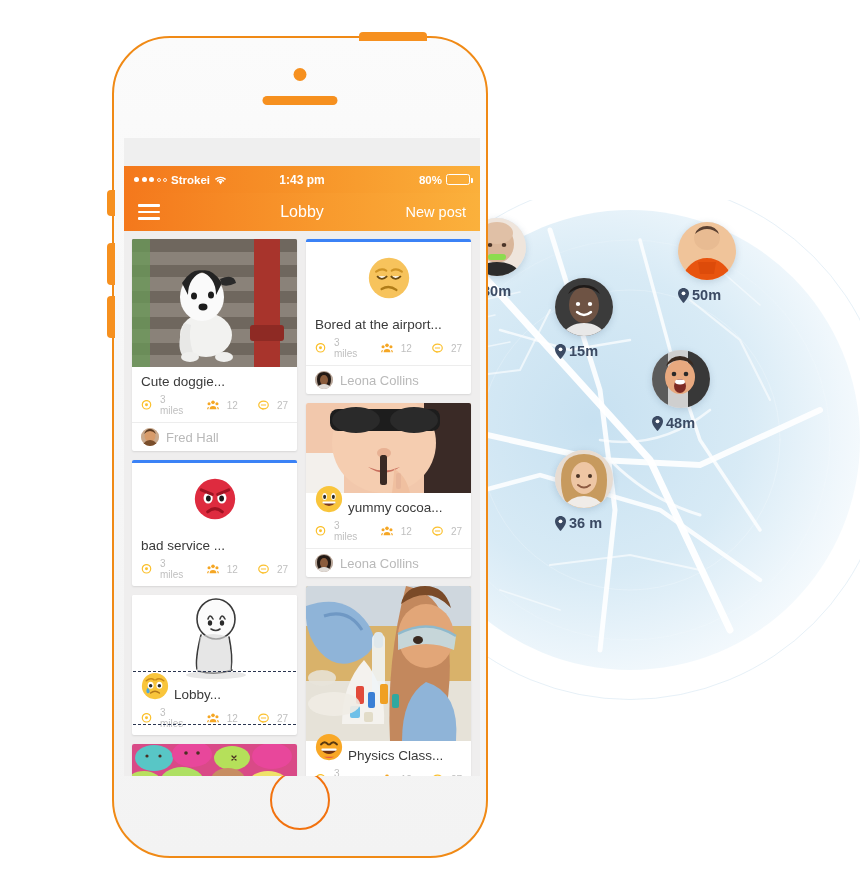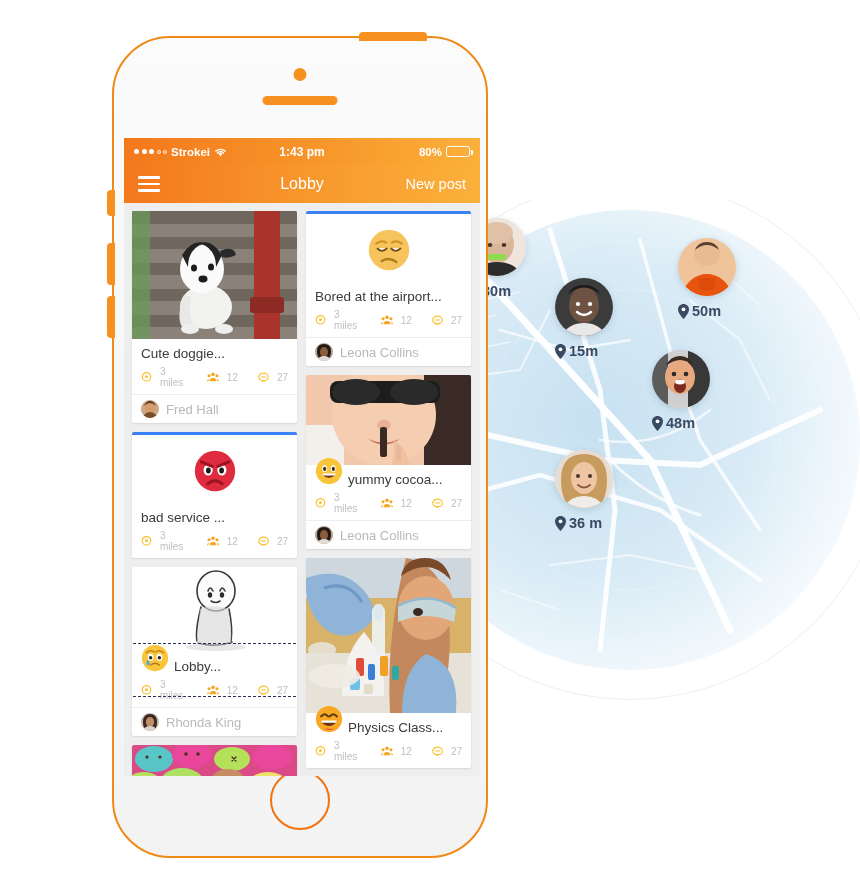--- a/index.html
+++ b/index.html
@@ -128,20 +128,21 @@
   #status-bar {
     height: 27px;
     background: linear-gradient(90deg, #f4781c 0%, #f7962a 55%, #fbb03b 100%);
     display: flex;
     align-items: center;
     padding: 0 10px;
     color: #ffffff;
     font-size: 11.5px;
     font-weight: bold;
     position: relative;
+    margin-top: 28px;
   }
   .sb-left { display: flex; align-items: center; gap: 4px; }
   .dots { display: flex; gap: 2.5px; align-items: center; }
   .dot { width: 5px; height: 5px; border-radius: 50%; background: #fff; }
   .dot.hollow { background: transparent; border: 1px solid rgba(255,255,255,0.85); width: 4px; height: 4px;}
   .sb-center {
     position: absolute; left: 0; right: 0; text-align: center;
     font-size: 12px; font-weight: bold; pointer-events: none;
   }
   .sb-right { margin-left: auto; display: flex; align-items: center; gap: 4px; position: relative; z-index: 2;}
@@ -312,21 +313,21 @@
     </div>
     <div class="map-label">
       <svg class="pin-glyph" viewBox="0 0 11 15">
         <path d="M5.5 0C2.5 0 0 2.4 0 5.4 0 9.4 5.5 15 5.5 15S11 9.4 11 5.4C11 2.4 8.5 0 5.5 0z" fill="#3b4a63"></path>
         <circle cx="5.5" cy="5.3" r="1.9" fill="#ffffff"></circle>
       </svg>
       <span>15m</span>
     </div>
   </div>
 
-  <div class="map-pin-group" style="left:238px;top:38px;">
+  <div class="map-pin-group" style="left:238px;top:22px;">
     <div class="map-avatar">
       <svg viewBox="0 0 58 58">
           <rect width="58" height="58" fill="#f0c49a"></rect>
         <ellipse cx="29" cy="16" rx="13" ry="12" fill="#e8bb92"></ellipse>
         <path d="M 17 12 q 12 -10 24 0 q -3 -8 -12 -8 q -9 0 -12 8z" fill="#5a4031"></path>
         <path d="M 2 58 q 10 -22 27 -22 q 17 0 27 22 z" fill="#e8540f"></path>
         <path d="M 20 40 l 18 0 l -2 12 l -14 0 z" fill="#d44408" opacity="0.55"></path>
       </svg>
     </div>
     <div class="map-label">
@@ -613,31 +614,20 @@
                 <svg width="11" height="11" viewBox="0 0 12 12">
                   <ellipse cx="6" cy="5.4" rx="5.2" ry="4.2" fill="none" stroke="#fbc02d" stroke-width="1.3"></ellipse>
                   <path d="M3.2 5.4 h5.6" stroke="#fbc02d" stroke-width="1.2"></path>
                   <path d="M4 9.3 l1.6 2 l0.6 -2z" fill="#fbc02d"></path>
                 </svg>
                 <span>27</span>
               </span>
             </div>
           </div>
           <div class="selection-box" style="left:-4px;top:76px;right:-4px;height:54px;"></div>
-          <div class="card-author">
-            <div class="author-avatar">
-              <svg viewBox="0 0 18 18">
-                  <rect width="18" height="18" fill="#cbbfb4"></rect>
-                <path d="M 2 9 q 0 -8 7 -8 q 7 0 7 8 q 0 6 -3 8 h -8 q -3 -2 -3 -8z" fill="#3a2a22"></path>
-                <ellipse cx="9" cy="9" rx="4.2" ry="5" fill="#c08d67"></ellipse>
-                <path d="M 1 18 q 3 -5 8 -5 q 5 0 8 5z" fill="#d9d3cc"></path>
-              </svg>
-            </div>
-            <div class="author-name">Rhonda King</div>
-          </div>
         </div>
 
         <div class="card">
           <div class="card-photo" style="height:95px">
             <svg viewBox="0 0 165 95" preserveAspectRatio="xMidYMid slice">
               <rect width="165" height="95" fill="#d94a87"></rect>
               <g>
                 <ellipse cx="22" cy="14" rx="19" ry="13" fill="#58c6c6"></ellipse>
                 <ellipse cx="60" cy="10" rx="20" ry="13" fill="#e8479b"></ellipse>
                 <ellipse cx="100" cy="14" rx="18" ry="12" fill="#b5e05a"></ellipse>

